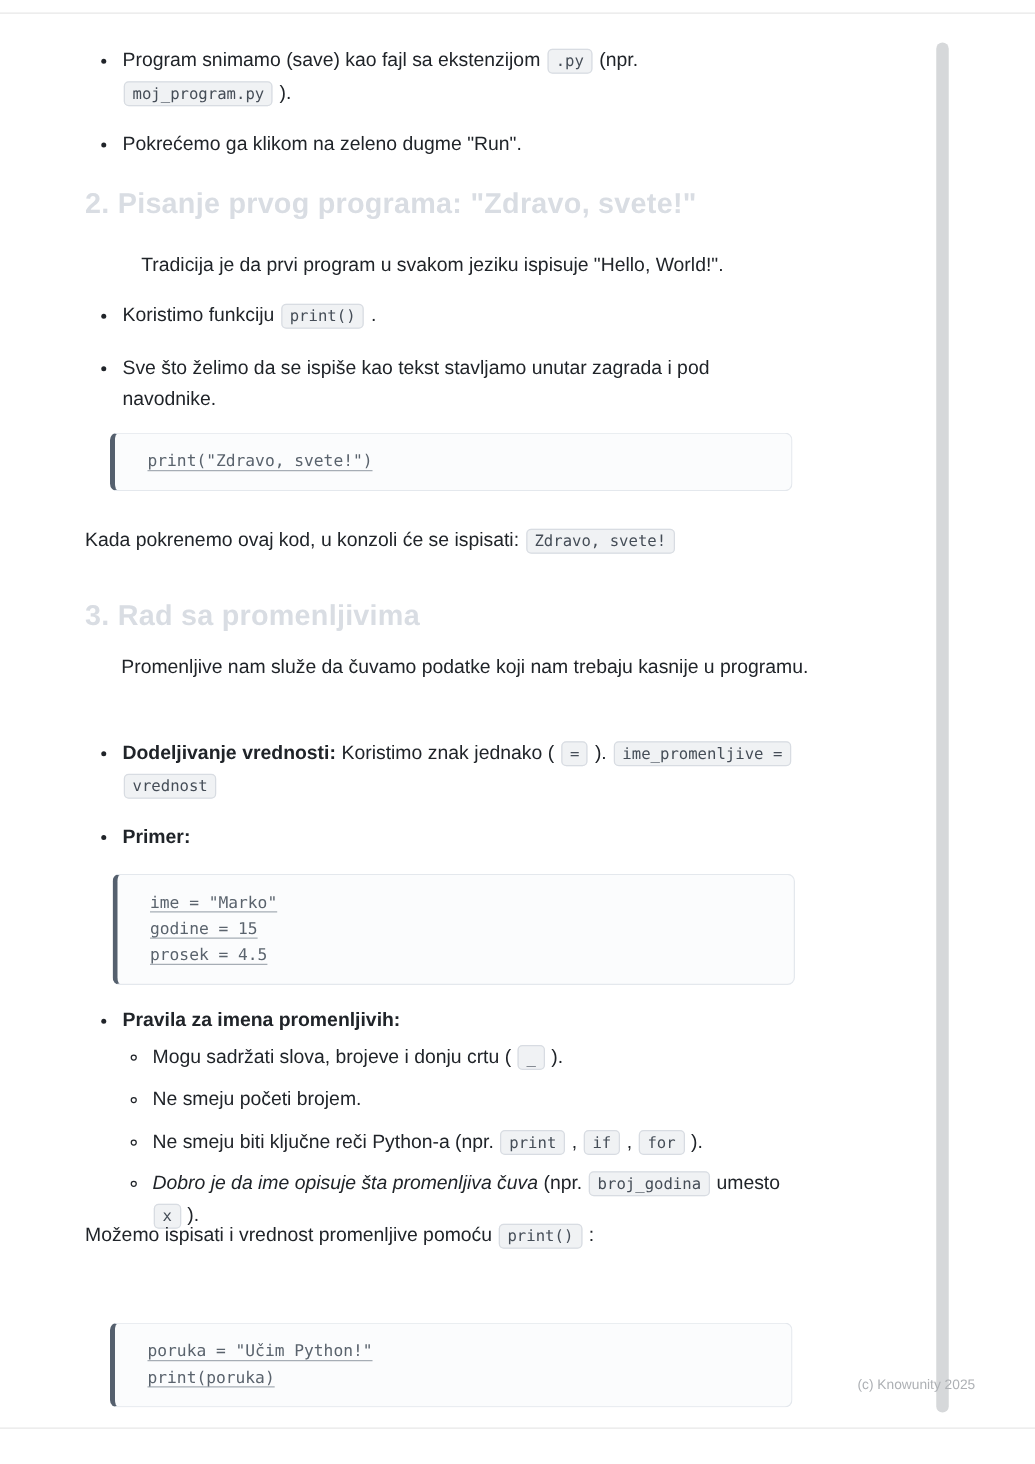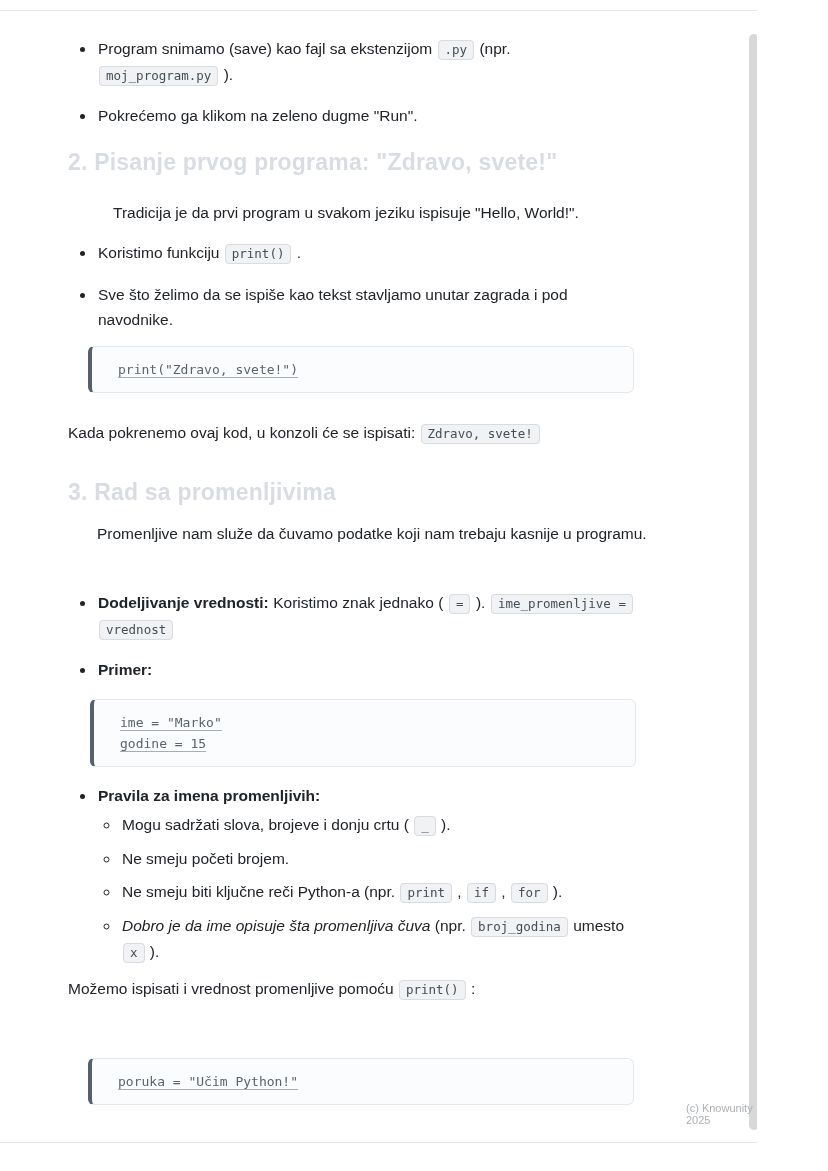--- a/index.html
+++ b/index.html
@@ -1,18 +1,18 @@
 <!DOCTYPE html>
 <html><head>
 <meta charset="utf-8">
 <style>
   * { box-sizing: border-box; }
   html,body { margin:0; padding:0; background:#ffffff; }
   .page {
-    position:relative; width:757px; height:1171px; overflow:hidden;
+    position:relative; width:828px; height:1171px; overflow:hidden;
     background:#ffffff; color:#202429;
     font-family:"Liberation Sans", sans-serif;
   }
   .edge { position:absolute; left:0; width:828px; height:1px; background:#e7e7e7; }
   .edge.top { top:10px; }
   .edge.bottom { top:1142px; }
 
   .content { position:absolute; left:68px; top:0; width:566px; font-size:15.5px; line-height:1.65; }
   .blk { position:absolute; left:0; width:566px; }
 
@@ -108,39 +108,41 @@
     <p class="justify blk b8">Promenljive nam služe da čuvamo podatke koji nam trebaju kasnije u programu.</p>
 
     <ul class="l1 blk b9">
       <li class="justify"><span><span class="bold">Dodeljivanje vrednosti:</span><span> Koristimo znak jednako ( </span><code class="chip">=</code><span> ). </span><code class="chip">ime_promenljive = vrednost</code></span></li>
       <li>
         <span><span class="bold">Primer:</span></span>
         <div class="codeblock inner">
           <div>
               <div class="code-line"><span>ime = "Marko"</span></div>
               <div class="code-line"><span>godine = 15</span></div>
+              <div class="code-line"><span>prosek = 4.5</span></div>
             </div>
         </div>
       </li>
       <li>
         <span><span class="bold">Pravila za imena promenljivih:</span></span>
         <ul class="l2">
           <li><span><span>Mogu sadržati slova, brojeve i donju crtu ( </span><code class="chip">_</code><span> ).</span></span></li>
           <li><span><span>Ne smeju početi brojem.</span></span></li>
           <li><span><span>Ne smeju biti ključne reči Python-a (npr. </span><code class="chip">print</code><span> , </span><code class="chip">if</code><span> , </span><code class="chip">for</code><span> ).</span></span></li>
           <li><span><span class="italic">Dobro je da ime opisuje šta promenljiva čuva</span><span> (npr. </span><code class="chip">broj_godina</code><span> umesto </span><code class="chip">x</code><span> ).</span></span></li>
         </ul>
       </li>
     </ul>
 
     <p class="blk b10"><span><span>Možemo ispisati i vrednost promenljive pomoću </span><code class="chip">print()</code><span> :</span></span></p>
 
     <div class="codeblock blk b11">
       <div>
           <div class="code-line"><span>poruka = "Učim Python!"</span></div>
+          <div class="code-line"><span>print(poruka)</span></div>
         </div>
     </div>
 
   </main>
 
   <div class="watermark">(c) Knowunity 2025</div>
   <div class="scrollbar"></div>
 
   <div class="edge bottom"></div>
 </div>

